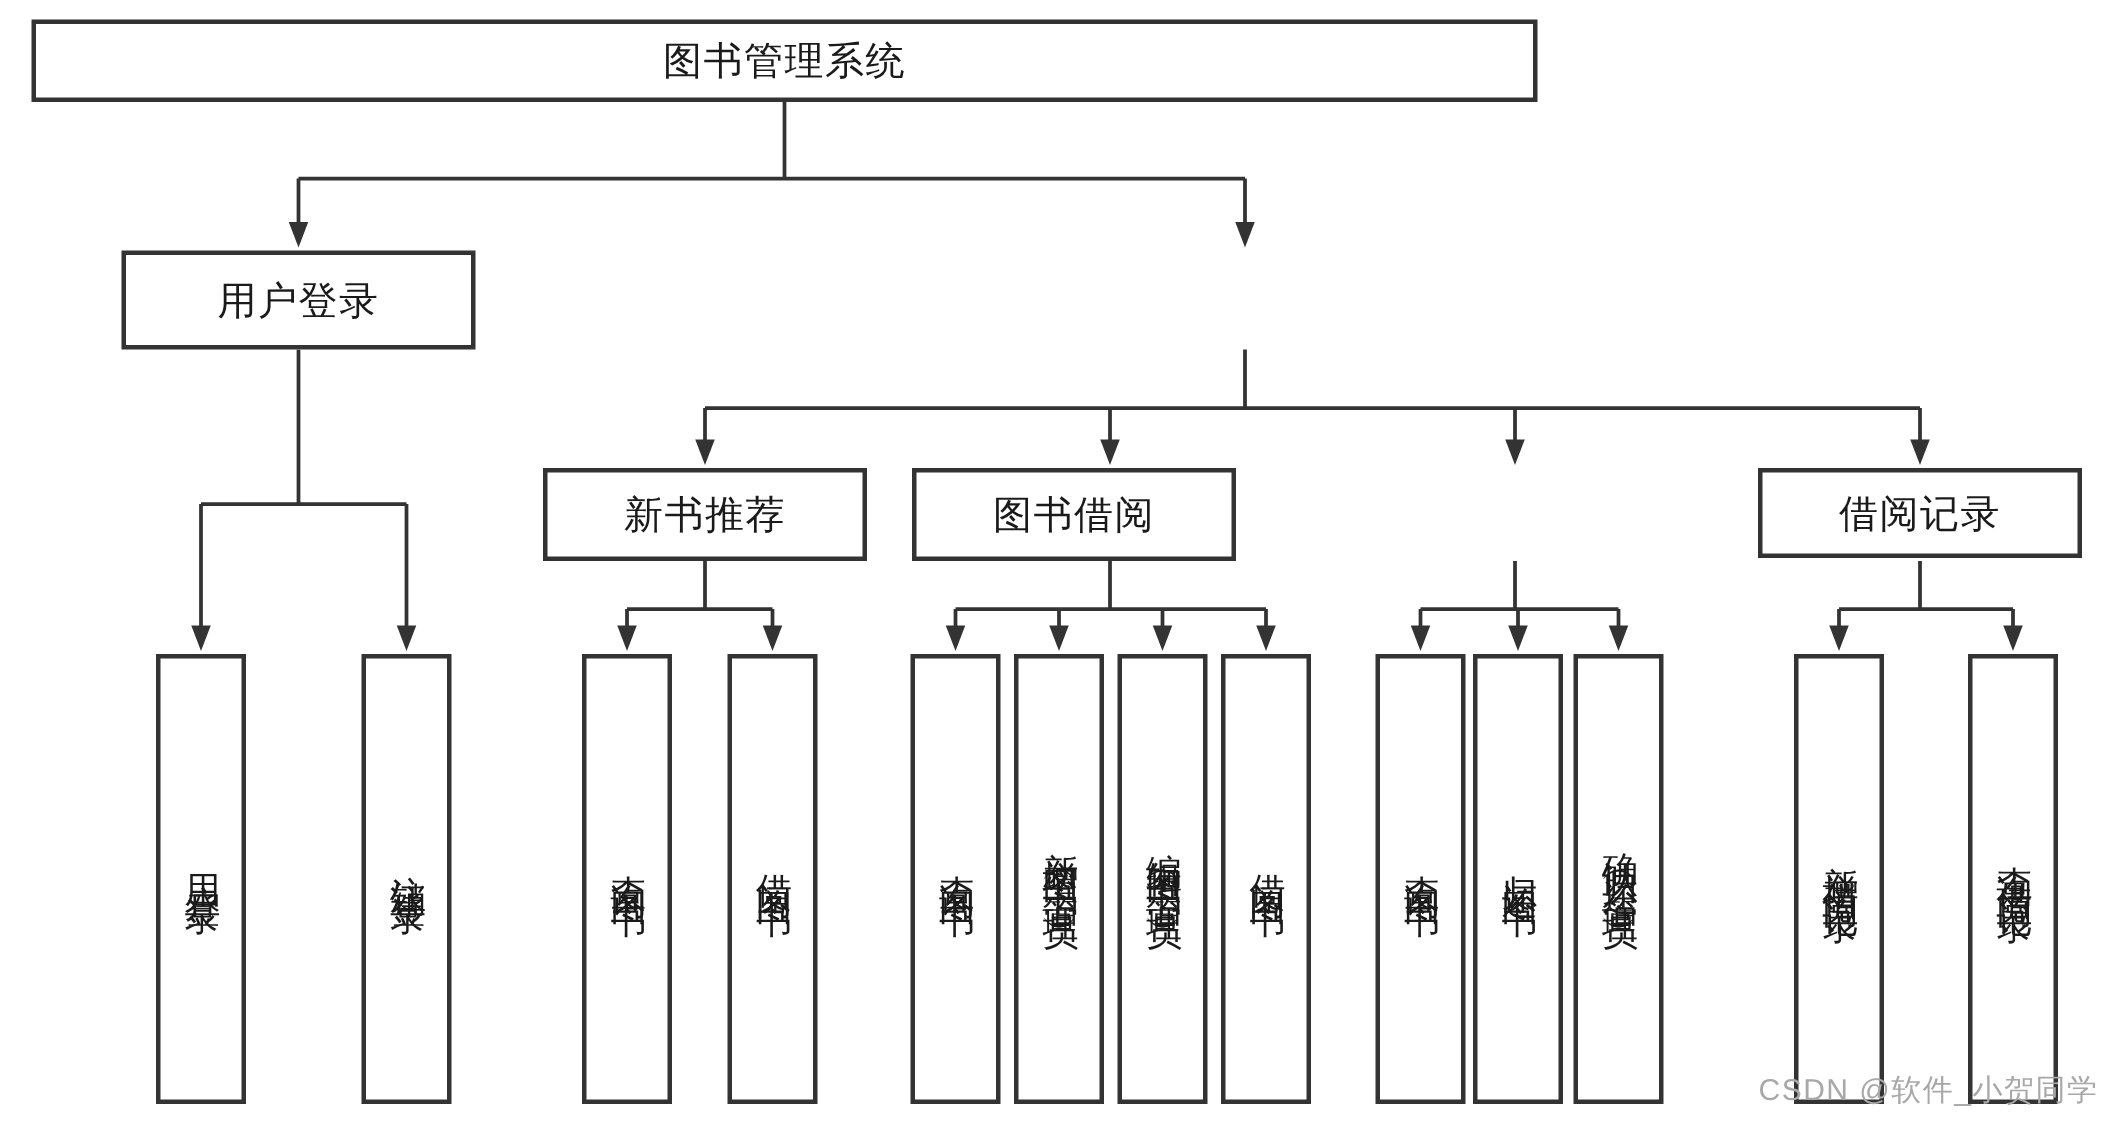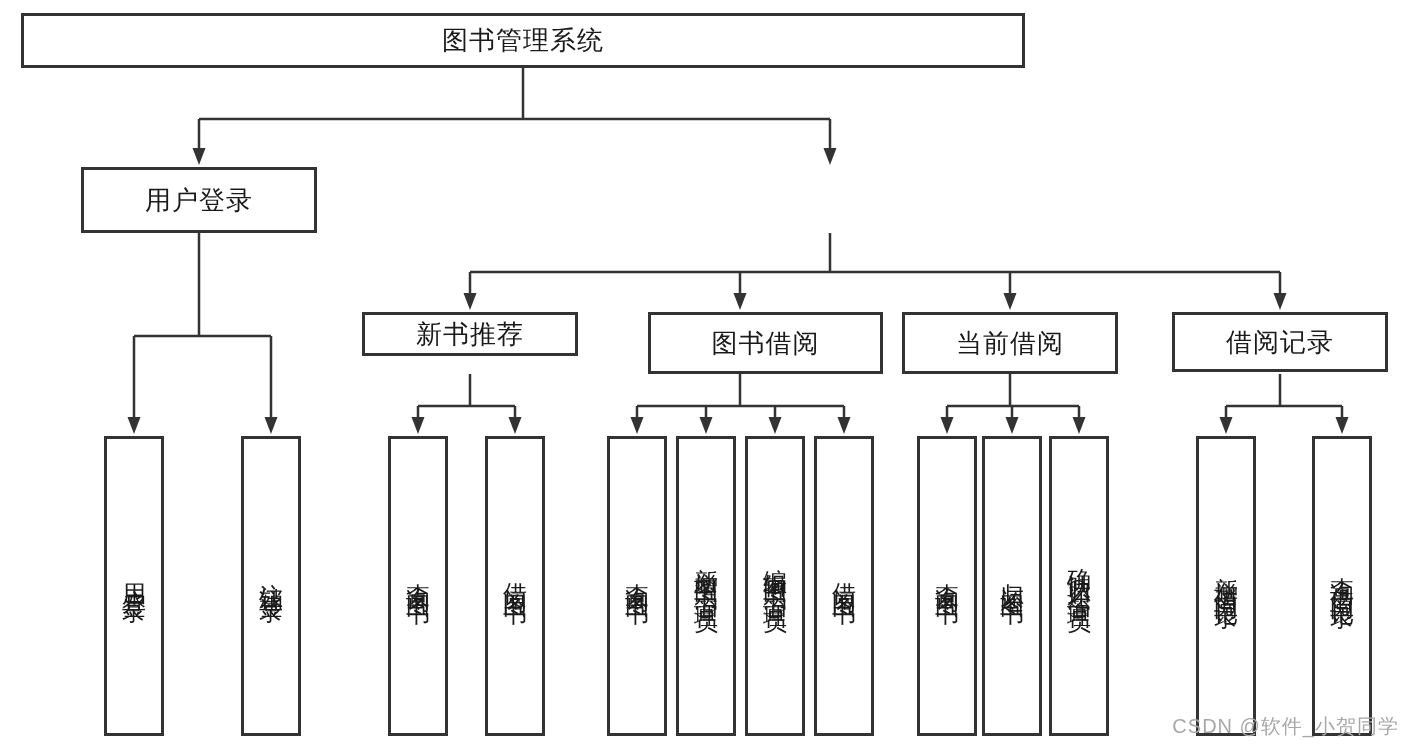--- a/index.html
+++ b/index.html
@@ -92,23 +92,22 @@
       <polygon points="1072.5,417 1085.5,417 1079,434"></polygon>
       <polygon points="1219.5,417 1232.5,417 1226,434"></polygon>
       <polygon points="1335.5,417 1348.5,417 1342,434"></polygon>
     </g>
   </svg>
 
   <div class="box h-box" style="left:21px;top:13px;width:1004px;height:55px">图书管理系统</div>
 
   <div class="box h-box" style="left:81px;top:167px;width:236px;height:66px">用户登录</div>
 
-  <div class="box h-box" style="left:362px;top:312px;width:216px;height:44px">新书推荐</div>
-  <div class="box h-box" style="left:648px;top:312px;width:235px;height:62px">图书借阅</div>
-  <div class="box h-box" style="left:902px;top:312px;width:216px;height:62px">当前借阅</div>
+  <div class="box h-box" style="left:362px;top:312px;width:216px;height:62px">新书推荐</div>
+  <div class="box h-box" style="left:608px;top:312px;width:216px;height:62px">图书借阅</div>
   <div class="box h-box" style="left:1172px;top:312px;width:216px;height:60px">借阅记录</div>
 
   <div class="box v-box" style="left:104px;top:436px;width:60px;height:300px">
     <span class="v-text">用户登录</span>
   </div>
   <div class="box v-box" style="left:241px;top:436px;width:60px;height:300px">
     <span class="v-text">注销登录</span>
   </div>
 
   <div class="box v-box" style="left:388px;top:436px;width:60px;height:300px">

